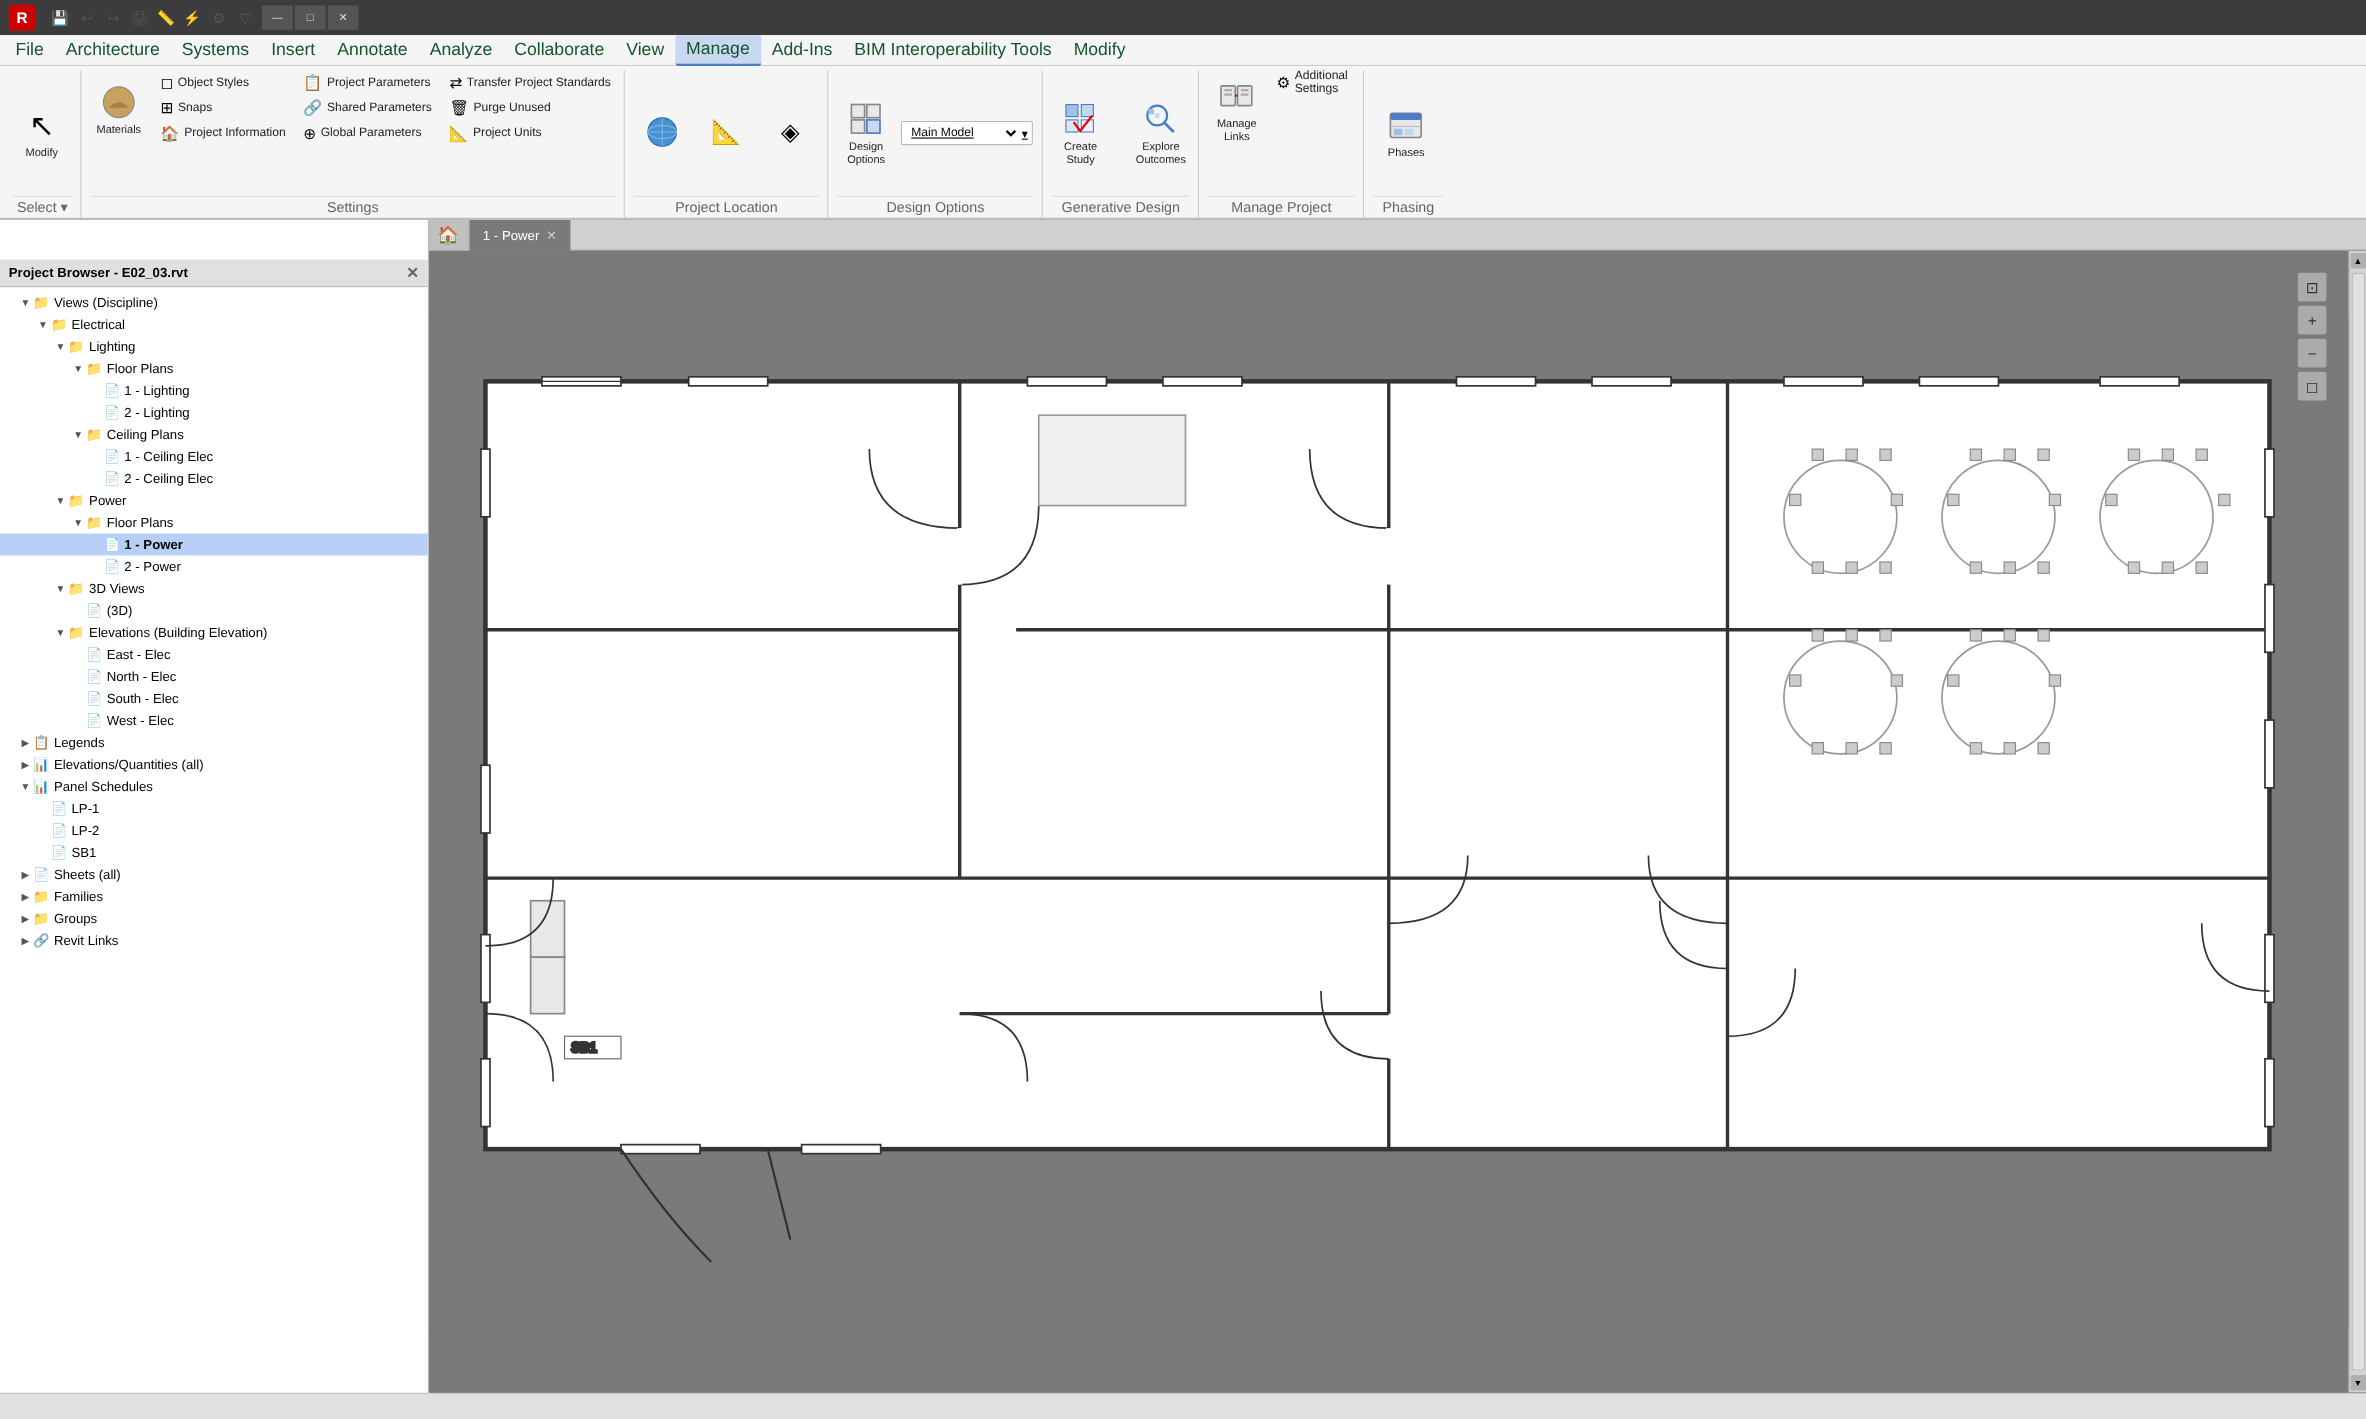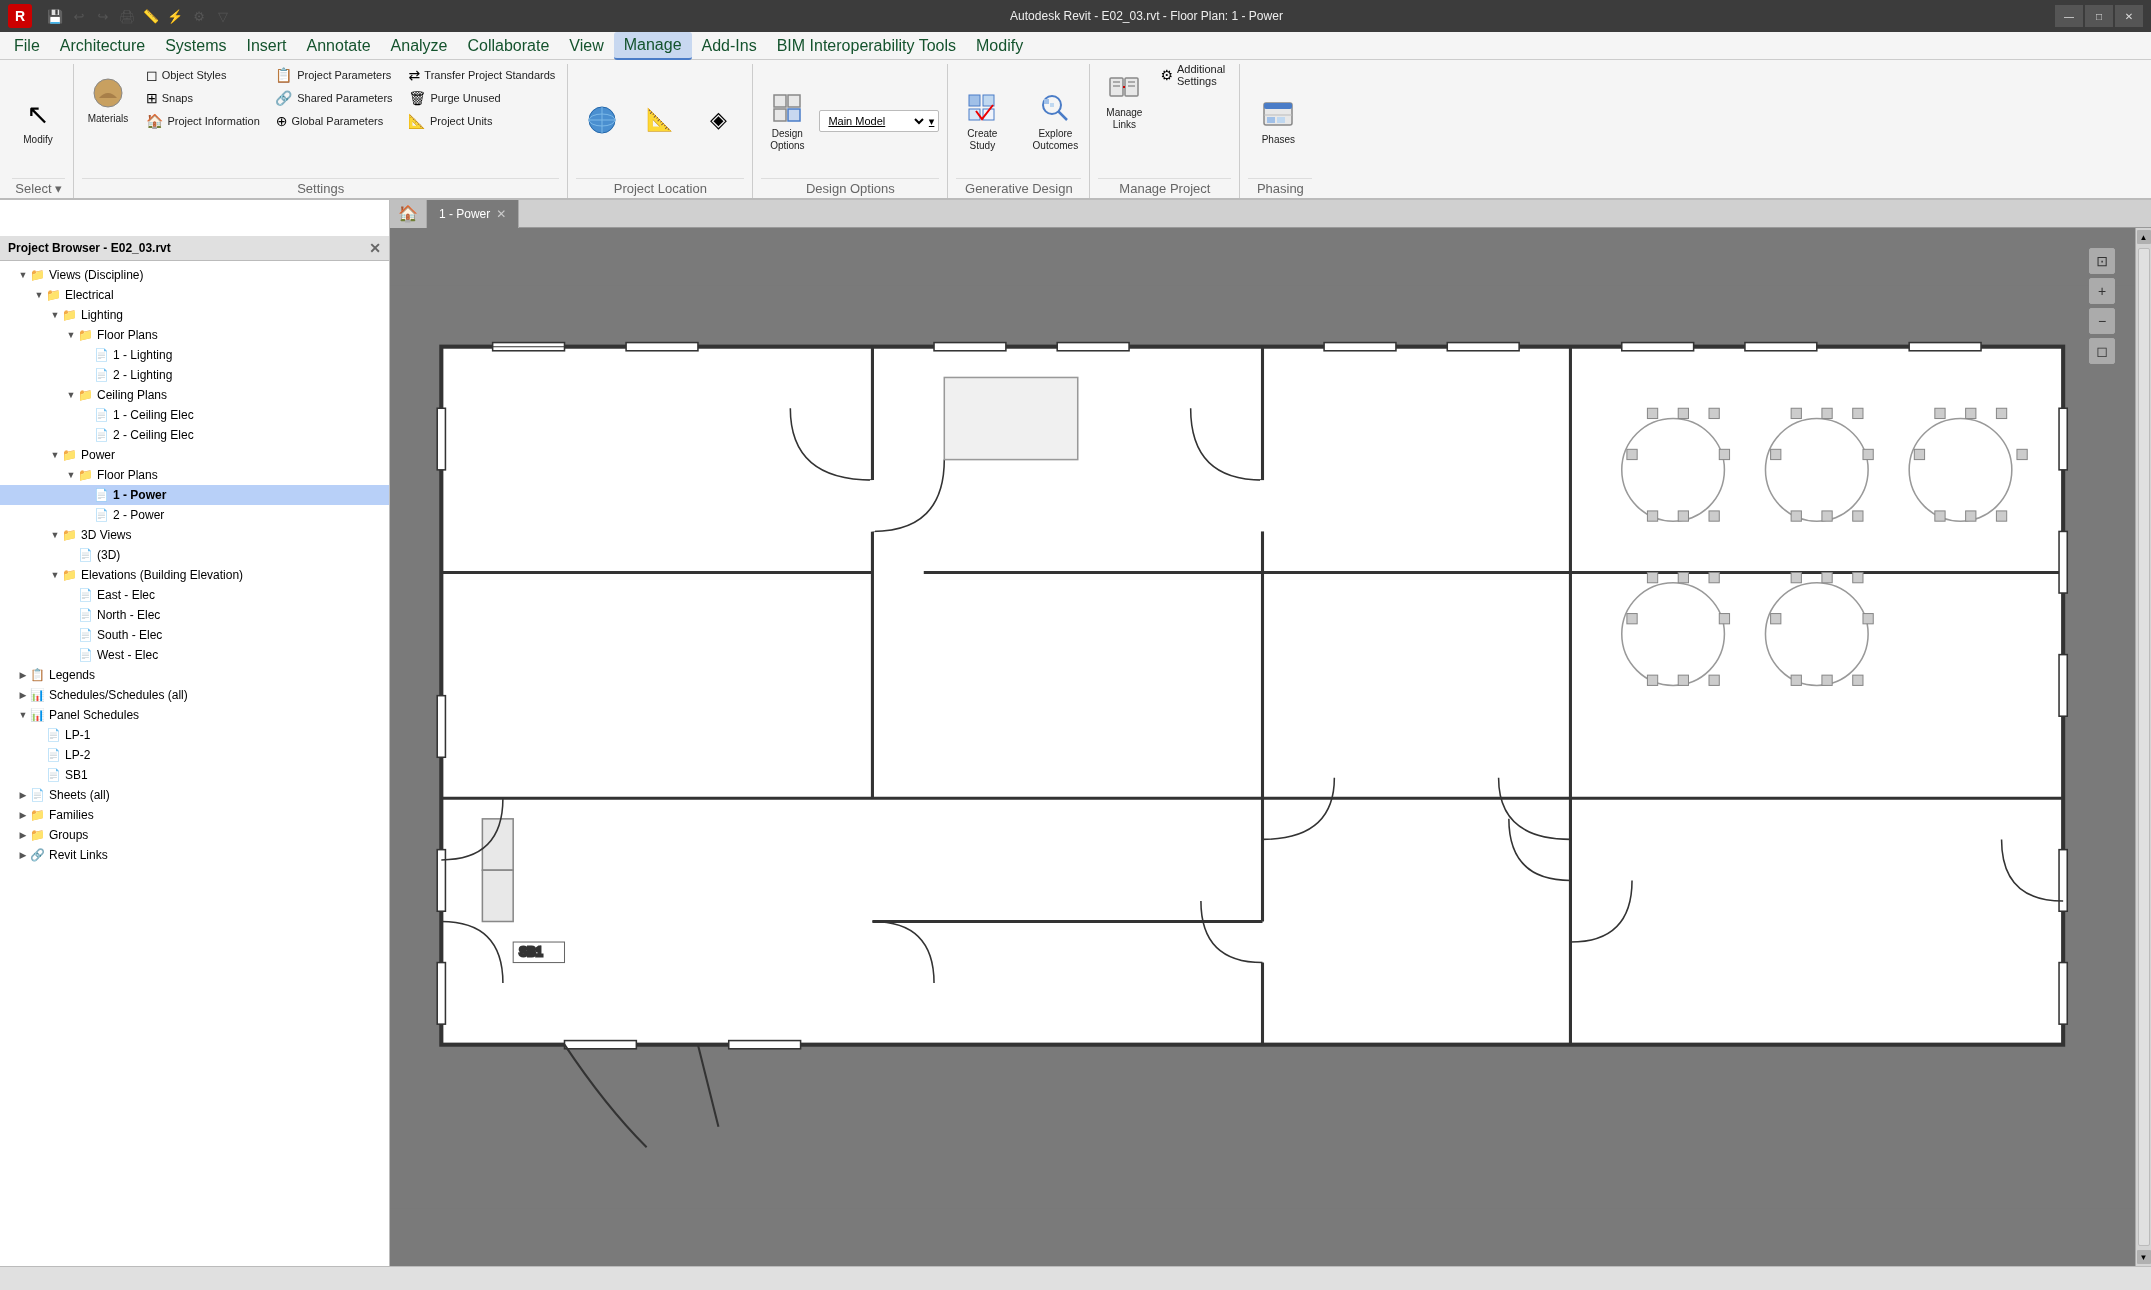--- a/index.html
+++ b/index.html
@@ -311,21 +311,20 @@
   <div class="quick-access">
     <div class="qa-btn">💾</div>
     <div class="qa-btn">↩</div>
     <div class="qa-btn">↪</div>
     <div class="qa-btn">🖨</div>
     <div class="qa-btn">📏</div>
     <div class="qa-btn">⚡</div>
     <div class="qa-btn">⚙</div>
     <div class="qa-btn">▽</div>
   </div>
-  <div class="title-bar-title">Autodesk Revit  -  E02_03.rvt - Floor Plan: 1 - Power</div>
   <div class="title-bar-controls">
     <div class="title-bar-btn">—</div>
     <div class="title-bar-btn">□</div>
     <div class="title-bar-btn">✕</div>
   </div>
 </div>
 
 <div class="menu-bar">
   <div class="menu-item">File</div>
   <div class="menu-item">Architecture</div>
@@ -751,21 +750,21 @@
         <span class="tree-indent"></span>
         <span class="tree-expand">▶</span>
         <span class="tree-icon">📋</span>
         <span class="tree-label">Legends</span>
       </div>
 
       <div class="tree-item">
         <span class="tree-indent"></span>
         <span class="tree-expand">▶</span>
         <span class="tree-icon">📊</span>
-        <span class="tree-label">Schedules/Schedules (all)</span>
+        <span class="tree-label">Elevations/Quantities (all)</span>
       </div>
 
       <div class="tree-item">
         <span class="tree-indent"></span>
         <span class="tree-expand">▼</span>
         <span class="tree-icon">📊</span>
         <span class="tree-label">Panel Schedules</span>
       </div>
 
       <div class="tree-item">

